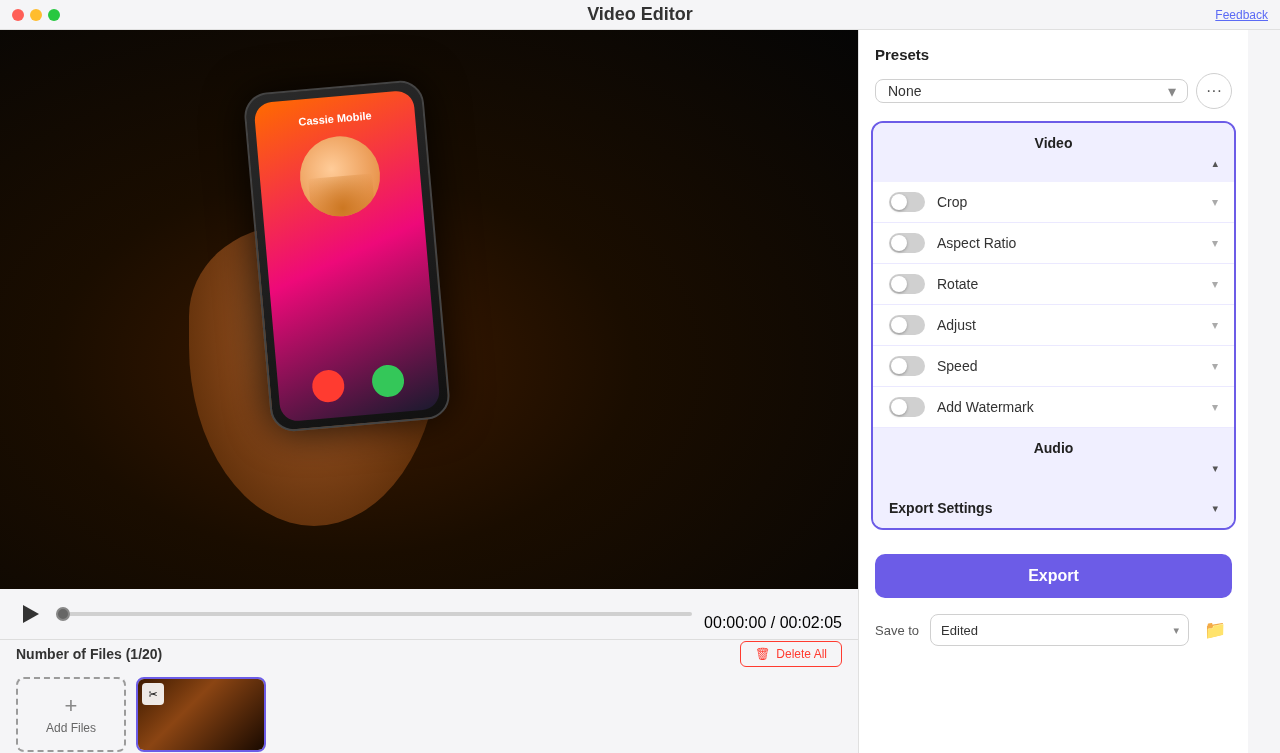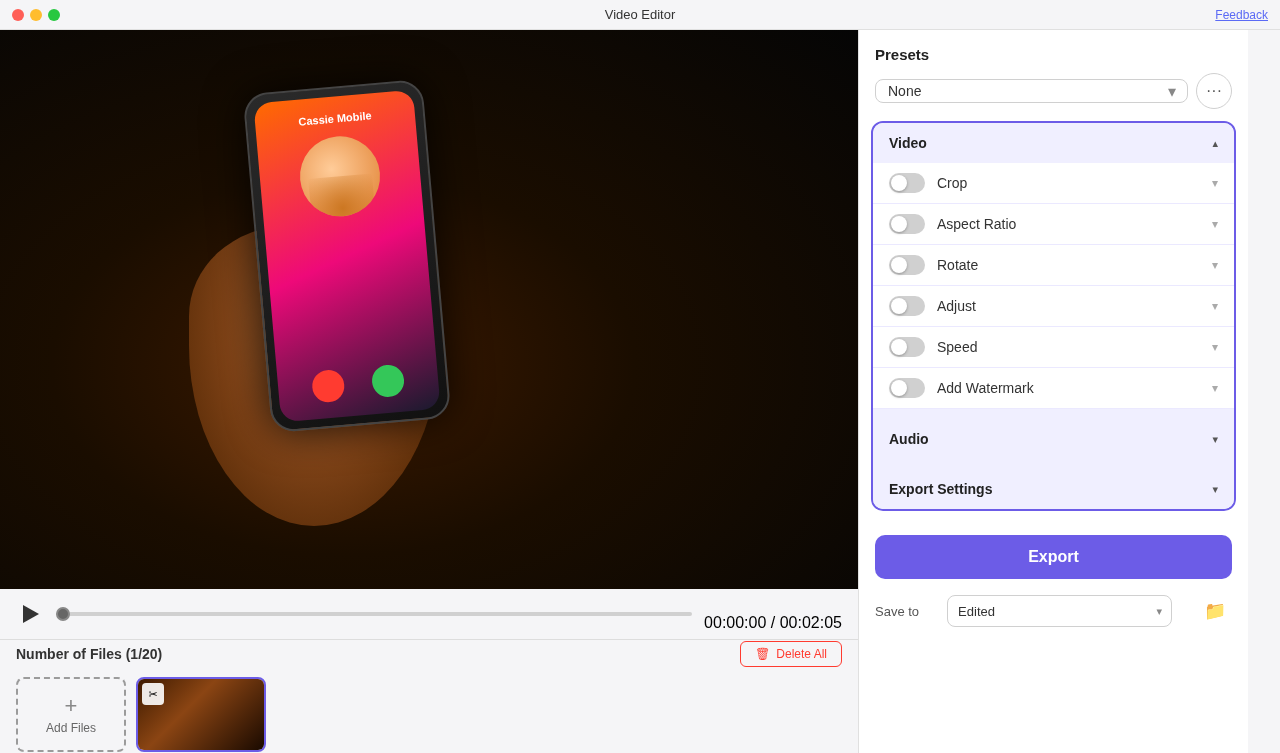--- a/index.html
+++ b/index.html
@@ -33,23 +33,23 @@
     }
     .traffic-light {
       width: 12px;
       height: 12px;
       border-radius: 50%;
     }
     .traffic-close { background: #ff5f57; }
     .traffic-minimize { background: #ffbd2e; }
     .traffic-maximize { background: #28c840; }
     .titlebar-title {
-      font-size: 13px;
+      font-size: 18px;
       color: #333;
-      font-weight: 400;
+      font-weight: 700;
     }
     .titlebar-feedback {
       position: absolute;
       right: 12px;
       font-size: 12px;
       color: #5b6af5;
       text-decoration: underline;
       cursor: pointer;
     }
 
@@ -384,20 +384,21 @@
     }
 
     
     .section-header {
       display: flex;
       align-items: center;
       padding: 12px 16px;
       background: #f0efff;
       cursor: pointer;
       gap: 6px;
+      flex-direction: column;
     }
     .section-header-title {
       font-size: 14px;
       font-weight: 600;
       color: #222;
     }
     .section-chevron {
       margin-left: auto;
       color: #555;
       font-size: 11px;
@@ -480,21 +481,21 @@
       display: flex;
       align-items: center;
       justify-content: center;
     }
 
     
     .save-to-row {
       display: flex;
       align-items: center;
       padding: 8px 16px 12px;
-      gap: 28px;
+      gap: 11px;
     }
     .save-to-label {
       font-size: 13px;
       color: #555;
       flex-shrink: 0;
     }
     .save-to-select-wrapper {
       flex: 1;
       position: relative;
       border-radius: 12px;

